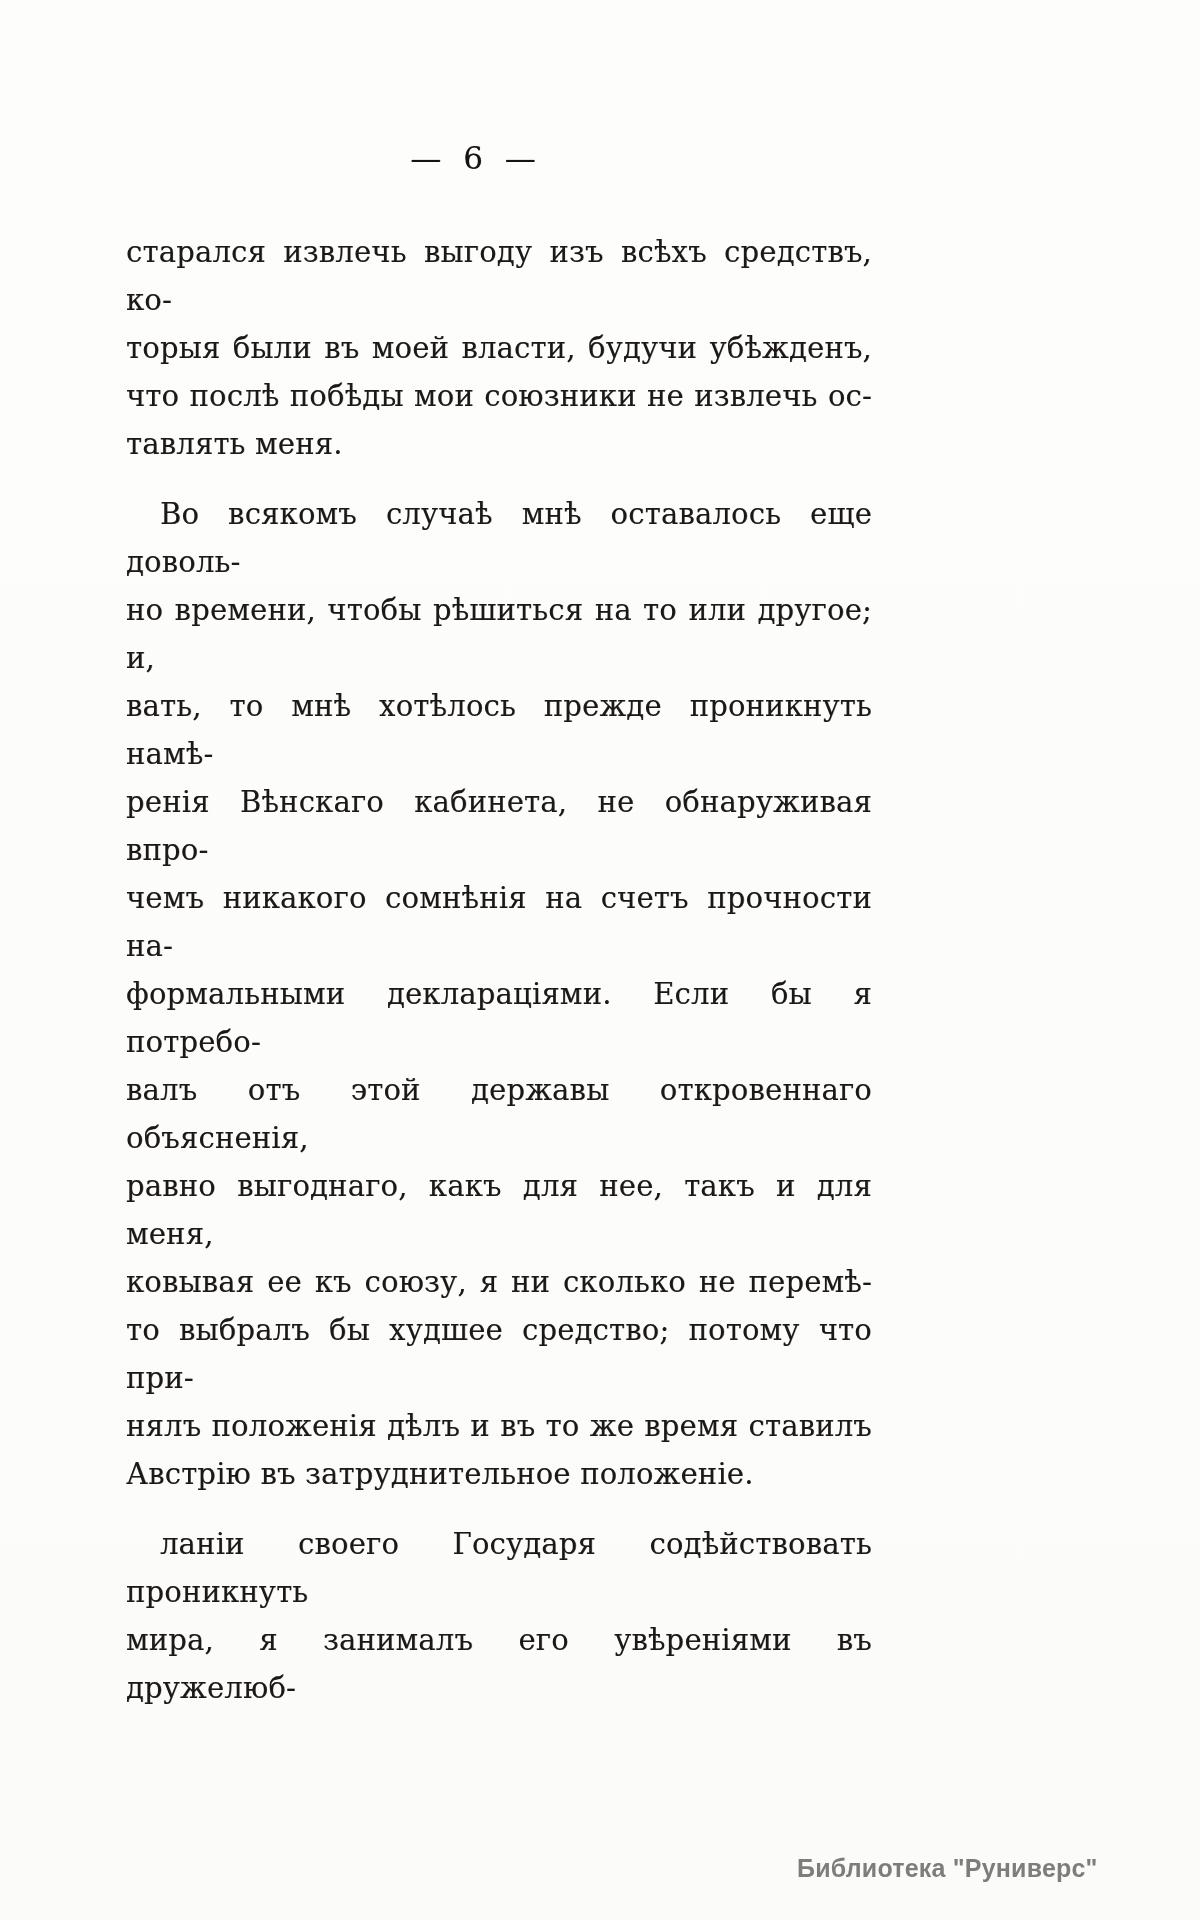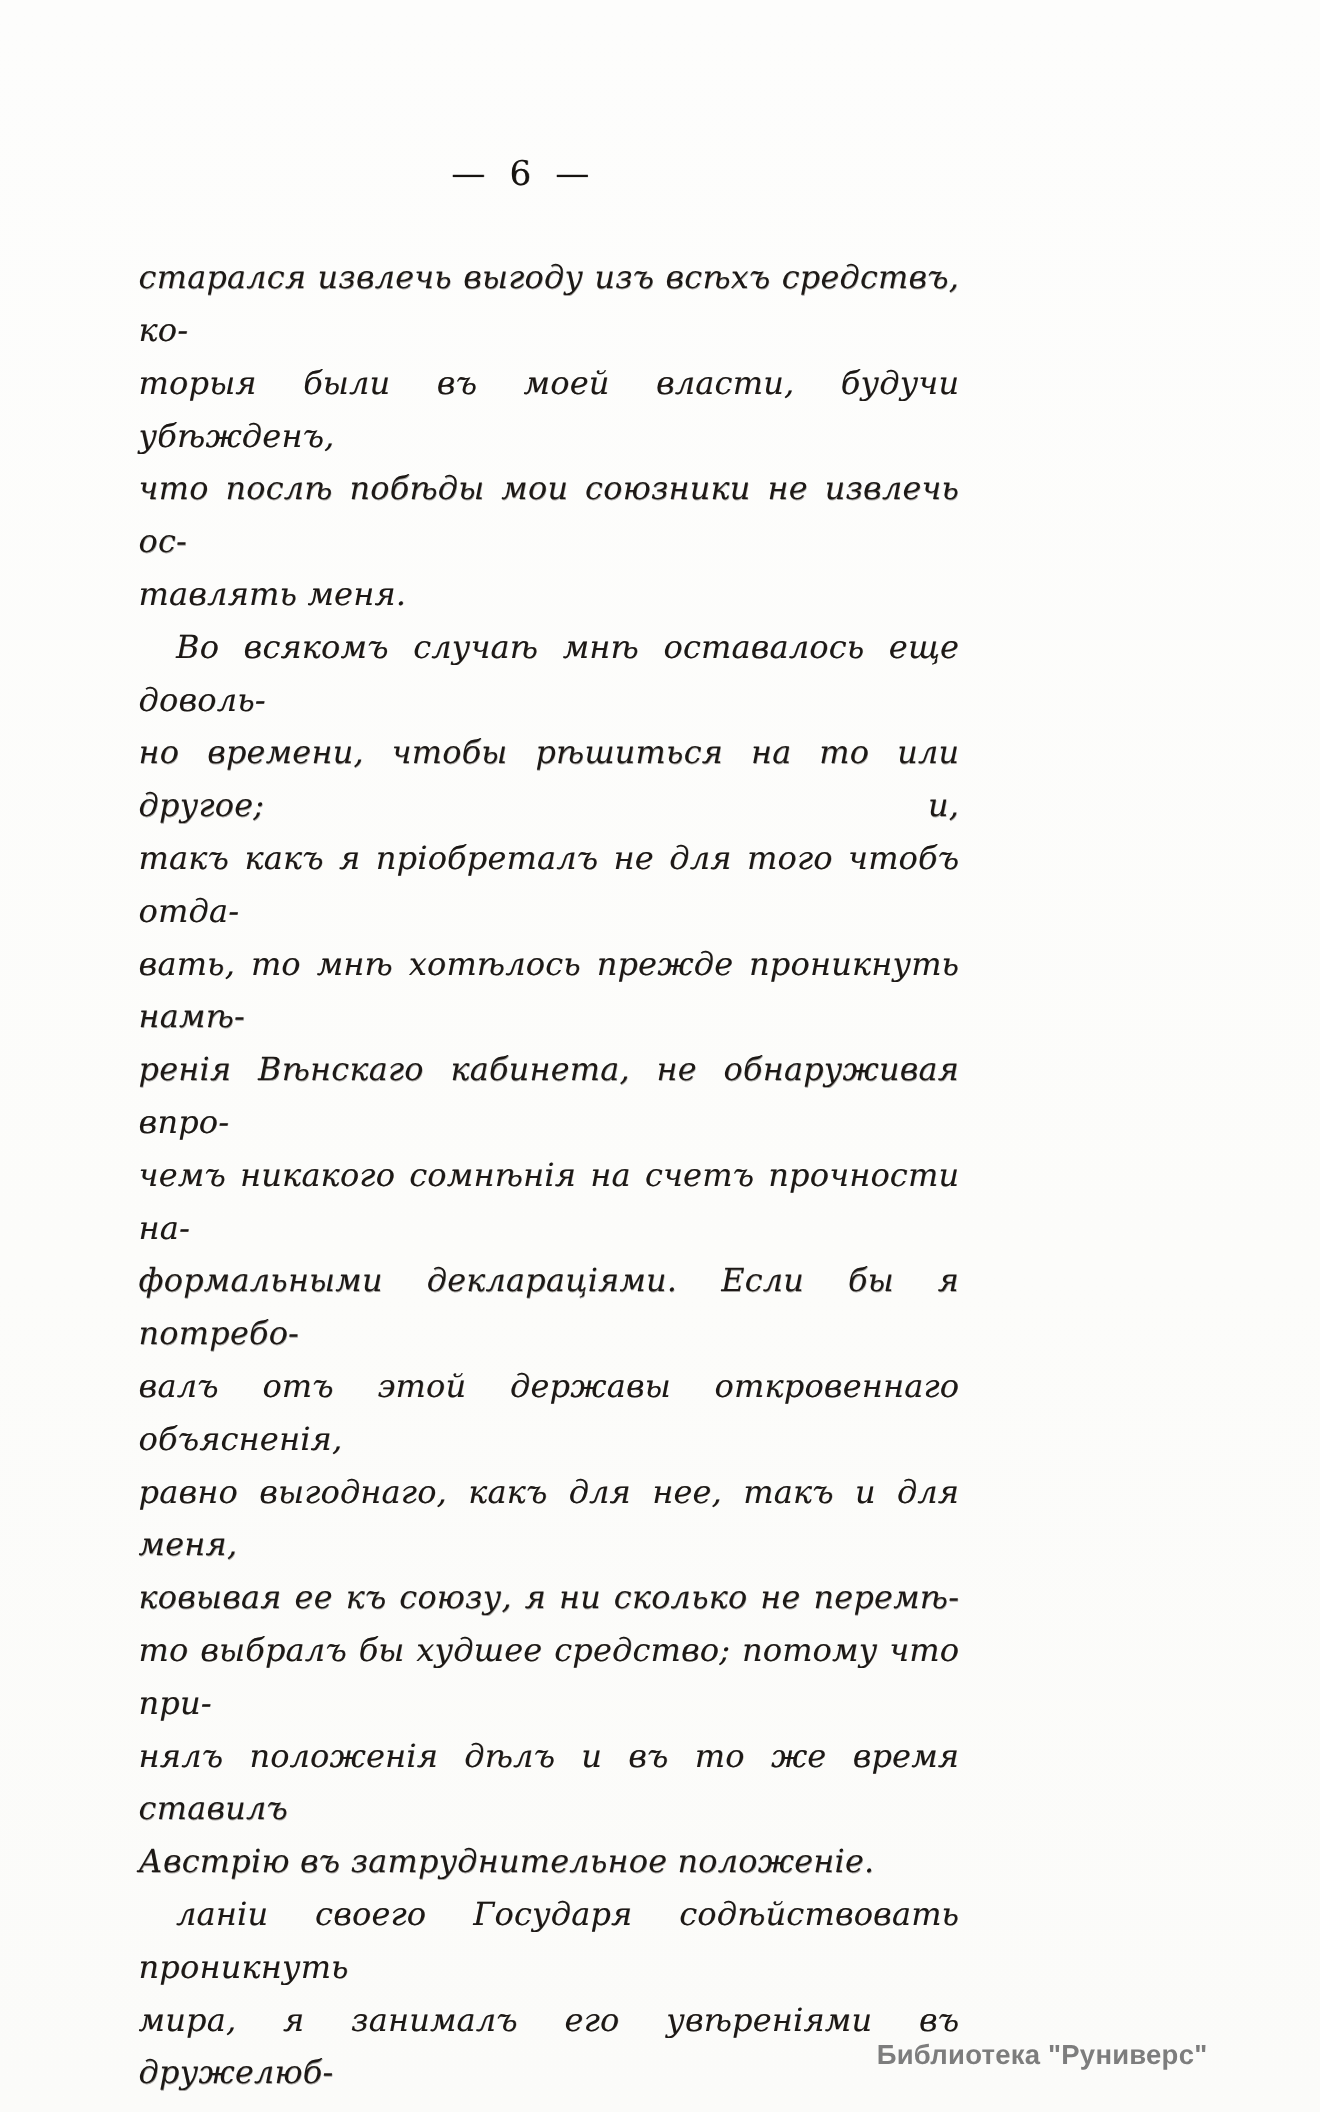--- a/index.html
+++ b/index.html
@@ -33,26 +33,25 @@
     position: absolute;
     top: 228px;
     left: 126px;
     width: 746px;
     font-size: 29px;
     line-height: 48px;
     letter-spacing: 0.2px;
     text-shadow: 0.4px 0.4px 0 rgba(26,22,18,0.38);
   }
   .paragraph { margin: 0; }
-  .paragraph + .paragraph { }
+  .paragraph + .paragraph { margin-top: 22px; }
   .line {
     text-align: justify;
     text-align-last: justify;
     white-space: normal;
-    font-style: italic;
   }
   .line.no-stretch {
     text-align-last: left;
   }
   .paragraph.indent .line:first-child {
     text-indent: 34px;
   }
   .watermark {
     position: absolute;
     top: 1854px;
@@ -73,21 +72,20 @@
   <div class="page-text">
       <div class="paragraph">
         <div class="line">старался извлечь выгоду изъ всѣхъ средствъ, ко-</div>
         <div class="line">торыя были въ моей власти, будучи убѣжденъ,</div>
         <div class="line">что послѣ побѣды мои союзники не извлечь ос-</div>
         <div class="line no-stretch">тавлять меня.</div>
       </div>
       <div class="paragraph indent">
         <div class="line">Во всякомъ случаѣ мнѣ оставалось еще доволь-</div>
         <div class="line">но времени, чтобы рѣшиться на то или другое; и,</div>
-        <div class="line">такъ какъ я пріобреталъ не для того чтобъ отда-</div>
         <div class="line">вать, то мнѣ хотѣлось прежде проникнуть намѣ-</div>
         <div class="line">ренія Вѣнскаго кабинета, не обнаруживая впро-</div>
         <div class="line">чемъ никакого сомнѣнія на счетъ прочности на-</div>
         <div class="line">формальными деклараціями. Если бы я потребо-</div>
         <div class="line">валъ отъ этой державы откровеннаго объясненія,</div>
         <div class="line">равно выгоднаго, какъ для нее, такъ и для меня,</div>
         <div class="line">ковывая ее къ союзу, я ни сколько не перемѣ-</div>
         <div class="line">то выбралъ бы худшее средство; потому что при-</div>
         <div class="line">нялъ положенія дѣлъ и въ то же время ставилъ</div>
         <div class="line no-stretch">Австрію въ затруднительное положеніе.</div>

